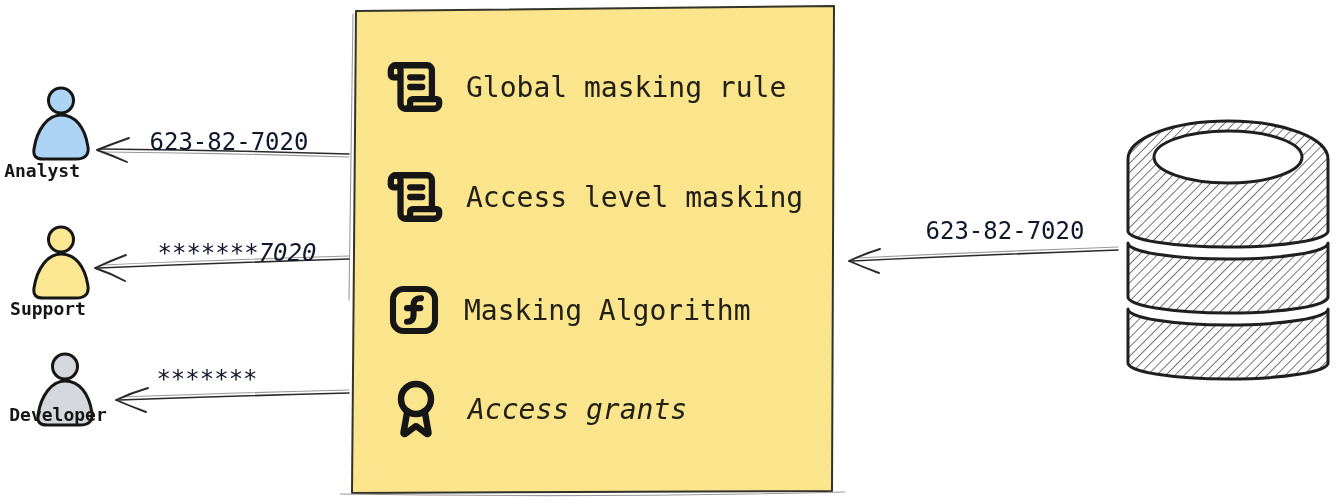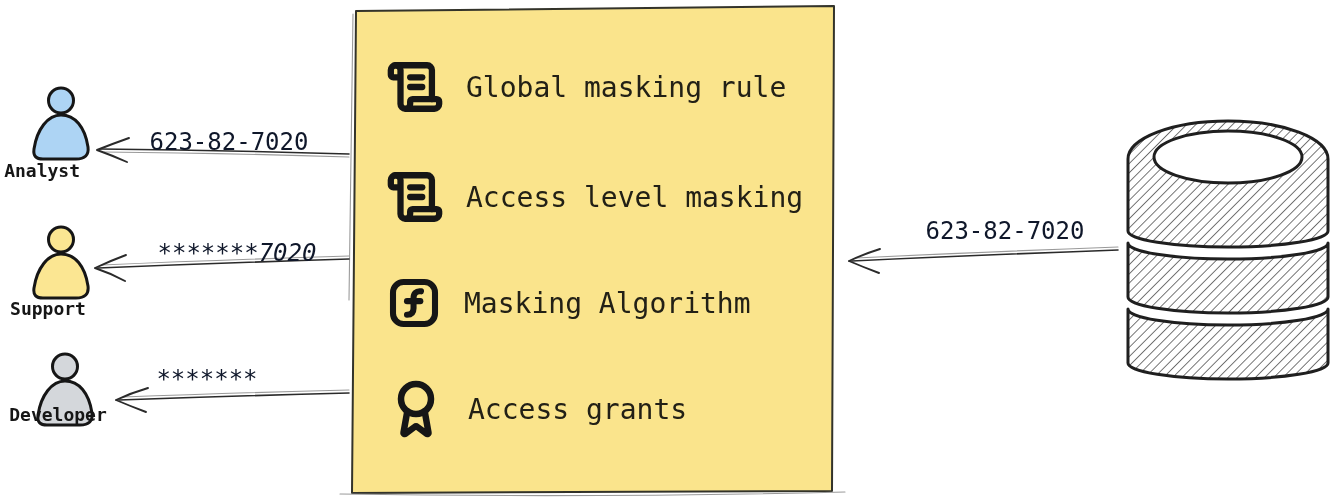--- a/index.html
+++ b/index.html
@@ -104,32 +104,32 @@
       <svg width="58" height="58" viewBox="0 0 24 24" stroke-width="2.6">
         <path d="M15 12h-5"></path>
           <path d="M15 8h-5"></path>
         <path d="M19 17V5a2 2 0 0 0-2-2H4"></path>
         <path d="M8 21h12a2 2 0 0 0 2-2v-1a1 1 0 0 0-1-1H11a1 1 0 0 0-1 1v1a2 2 0 1 1-4 0V5a2 2 0 1 0-4 0v2a1 1 0 0 0 1 1h3"></path>
       </svg>
     </span>
     <span class="row-label">Access level masking</span>
   </div>
 
-  <div class="box-row" style="left:386px;top:271px;">
+  <div class="box-row" style="left:386px;top:278px;">
     <span class="row-icon">
       <svg width="56" height="56" viewBox="0 0 24 24" stroke-width="2.6">
         <rect width="18" height="18" x="3" y="3" rx="4.5" ry="4.5"></rect>
         <path d="M9 17c2 0 2.8-1 2.8-2.8V10c0-2 1-3.3 3.2-3"></path>
         <path d="M9 11.2h5.7"></path>
       </svg>
     </span>
     <span class="row-label">Masking Algorithm</span>
   </div>
 
-  <div class="box-row" style="left:386px;top:377px;">
+  <div class="box-row" style="left:386px;top:377px;font-style:italic;">
     <span class="row-icon">
       <svg width="60" height="64" viewBox="0 0 24 24" stroke-width="2.6">
         <path d="m15.477 12.89 1.515 8.526a.5.5 0 0 1-.81.47l-3.58-2.687a1 1 0 0 0-1.197 0l-3.586 2.686a.5.5 0 0 1-.81-.469l1.514-8.526"></path>
         <circle cx="12" cy="8" r="6"></circle>
       </svg>
     </span>
     <span class="row-label">Access grants</span>
   </div>
 
 </div>

